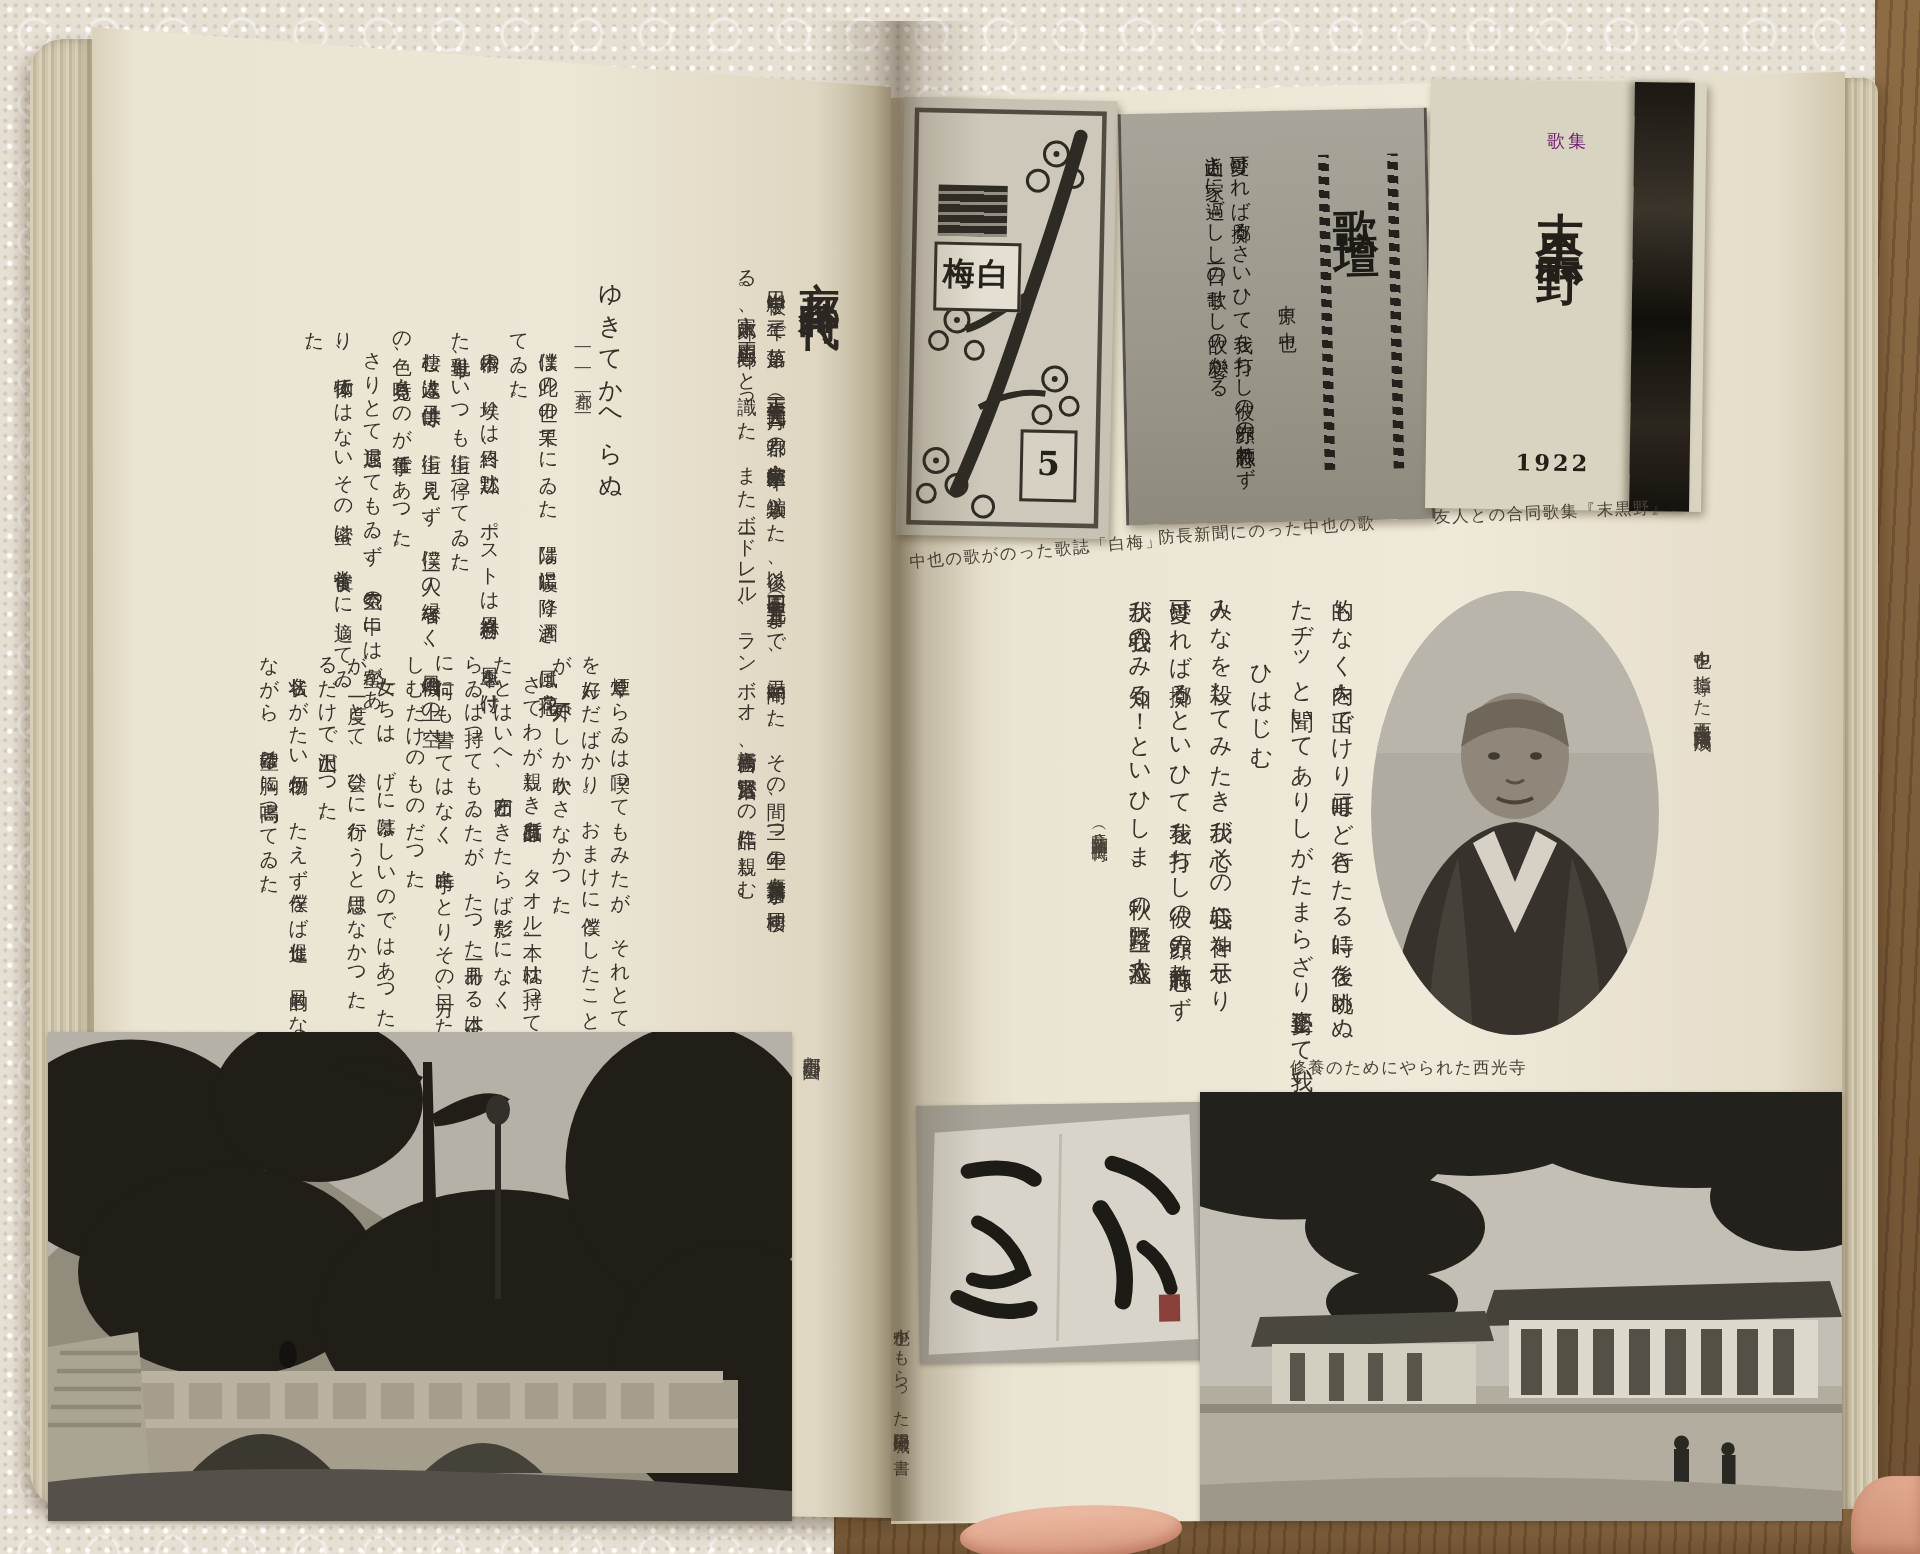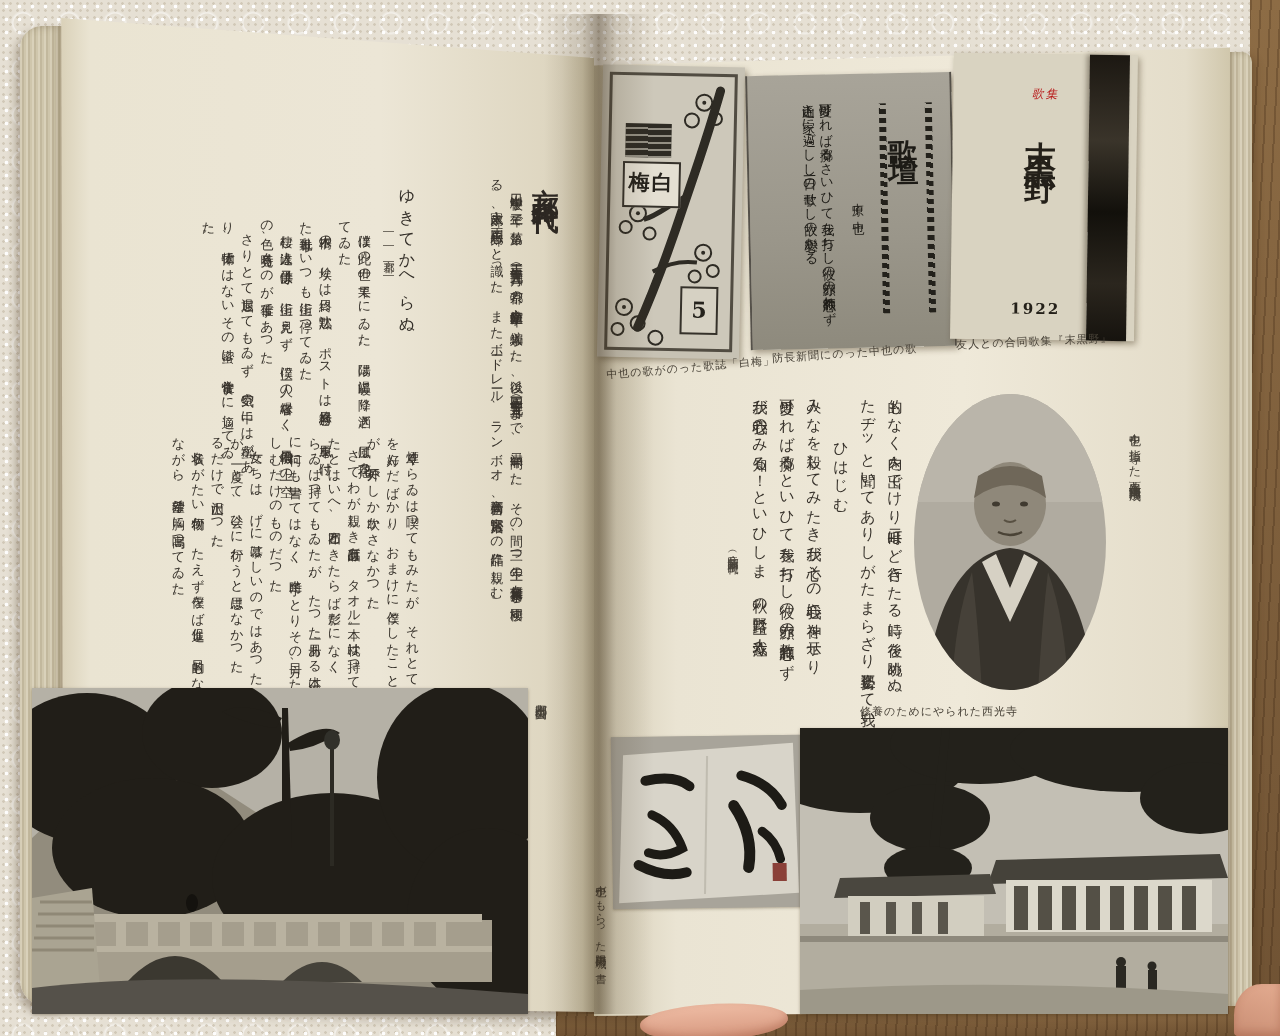--- a/index.html
+++ b/index.html
@@ -60,21 +60,21 @@
   .kadan-header{position:absolute;right:28px;top:44px;font-size:30px;font-weight:bold;letter-spacing:12px;color:#1d1b16;}
   .zig{position:absolute;width:7px;height:210px;background:repeating-linear-gradient(8deg,#23211b 0 5px,transparent 5px 9px);}
   .zig1{right:18px;top:30px;} .zig2{right:64px;top:30px;}
   .kadan-byline{position:absolute;right:86px;top:120px;font-size:12px;letter-spacing:2px;color:#23211b;}
   .kadan-poem{position:absolute;left:10px;top:20px;width:76px;height:240px;font-size:13px;line-height:17px;letter-spacing:0;color:#1d1b16;}
   .kadan-poem p{margin:0;text-indent:-18px;padding-top:18px;}
   .cover-sugurono{left:952px;top:54px;width:184px;height:286px;transform:rotate(0.8deg);background:#d9d3c1;box-shadow:2px 3px 6px rgba(60,45,20,.4);}
   .sugurono-spine{position:absolute;right:8px;top:0;width:40px;height:100%;
      background:linear-gradient(180deg,#1c1812 0,#3a342a 30%,#12100b 55%,#2b261e 80%,#16130e 100%);
      box-shadow:-3px 0 5px rgba(40,30,15,.4);}
-  .sugurono-genre{position:absolute;left:62px;top:32px;font-size:12px;letter-spacing:2px;direction:rtl;color:#b91c1c;width:60px;text-align:center;font-style:italic;}
+  .sugurono-genre{position:absolute;left:62px;top:32px;font-size:12px;letter-spacing:2px;direction:rtl;color:#701a75;width:60px;text-align:center;}
   .sugurono-title{position:absolute;left:66px;top:62px;font-size:32px;font-weight:bold;letter-spacing:16px;color:#242019;}
   .sugurono-year{position:absolute;left:60px;top:246px;width:64px;font-size:15px;font-weight:bold;color:#242019;letter-spacing:2px;}
   .park-photo{left:32px;top:688px;width:496px;height:326px;}
   .portrait{left:912px;top:392px;width:196px;height:300px;}
   .callig{left:612px;top:736px;width:190px;height:172px;transform:rotate(-0.8deg);background:#aba79d;}
   .temple{left:800px;top:728px;width:428px;height:286px;}
   .cap1{left:606px;top:360px;transform:rotate(-5deg);}
   .cap2{left:772px;top:346px;transform:rotate(-4deg);}
   .cap3{left:956px;top:334px;transform:rotate(-2.5deg);}
 </style>

